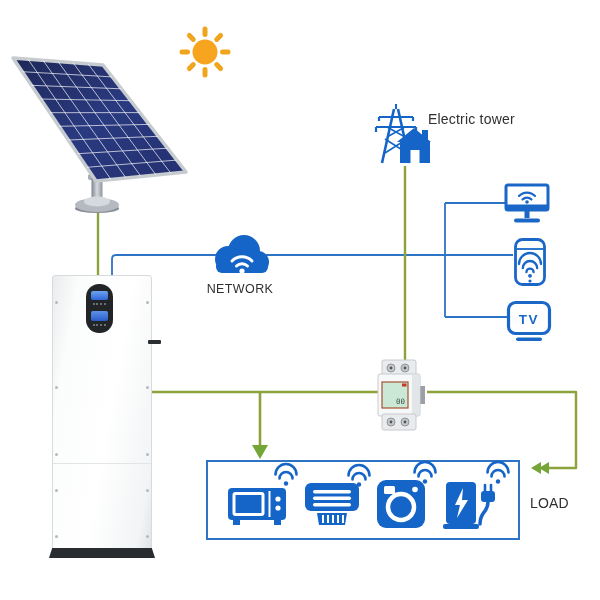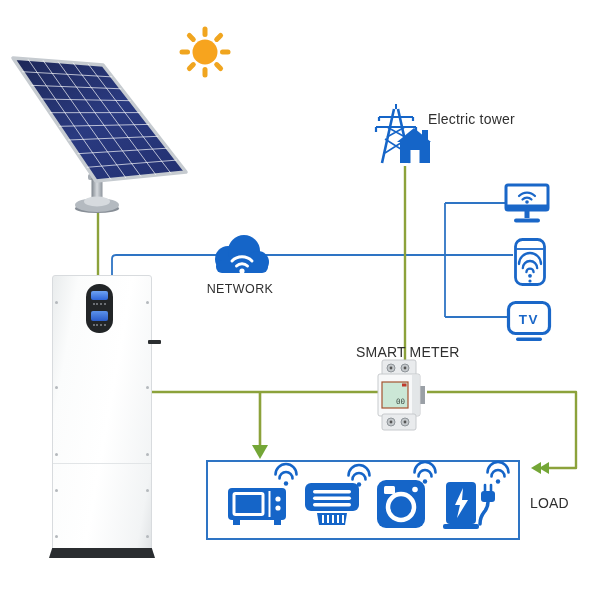--- a/index.html
+++ b/index.html
@@ -184,21 +184,20 @@
     <circle cx="18" cy="38.8" r="1.9" fill="#1A67C8"></circle>
     <circle cx="18" cy="44" r="1.6" fill="#1A67C8"></circle>
   </svg>
 
   <svg class="abs icon-layer" style="left:505px;top:299px;" width="48" height="44" viewBox="0 0 48 44">
     <rect x="3.5" y="3.5" width="41" height="31" rx="7" fill="none" stroke="#1A67C8" stroke-width="3.2"></rect>
     <text x="24" y="24.5" text-anchor="middle" font-family="Liberation Sans, sans-serif" font-size="13.5" font-weight="bold" letter-spacing="1.5" fill="#1A67C8">TV</text>
     <rect x="11" y="38.5" width="26" height="3.5" rx="1.7" fill="#1A67C8"></rect>
   </svg>
 
-  <div class="label lbl-13" style="left:356px;top:344px;">SMART METER</div>
   <svg class="abs icon-layer" style="left:372px;top:356px;" width="60" height="80" viewBox="0 0 60 80">
     <rect x="46" y="30" width="7" height="18" fill="#9aa0a6"></rect>
     <rect x="10" y="4" width="34" height="17" rx="2" fill="#e9ebed" stroke="#c7cacd"></rect>
     <circle cx="19" cy="12" r="4" fill="#c4c8cb" stroke="#8f959a"></circle>
       <circle cx="19" cy="12" r="1.4" fill="#555"></circle>
     <circle cx="33" cy="12" r="4" fill="#c4c8cb" stroke="#8f959a"></circle>
       <circle cx="33" cy="12" r="1.4" fill="#555"></circle>
     <rect x="6" y="18" width="42" height="42" rx="2" fill="#f7f8f9" stroke="#c7cacd"></rect>
     <rect x="40" y="19" width="7.5" height="40" fill="#e3e6e8"></rect>
     <rect x="10" y="26" width="26" height="26" fill="#cbe7d6" stroke="#a5542f" stroke-width="1.2"></rect>

